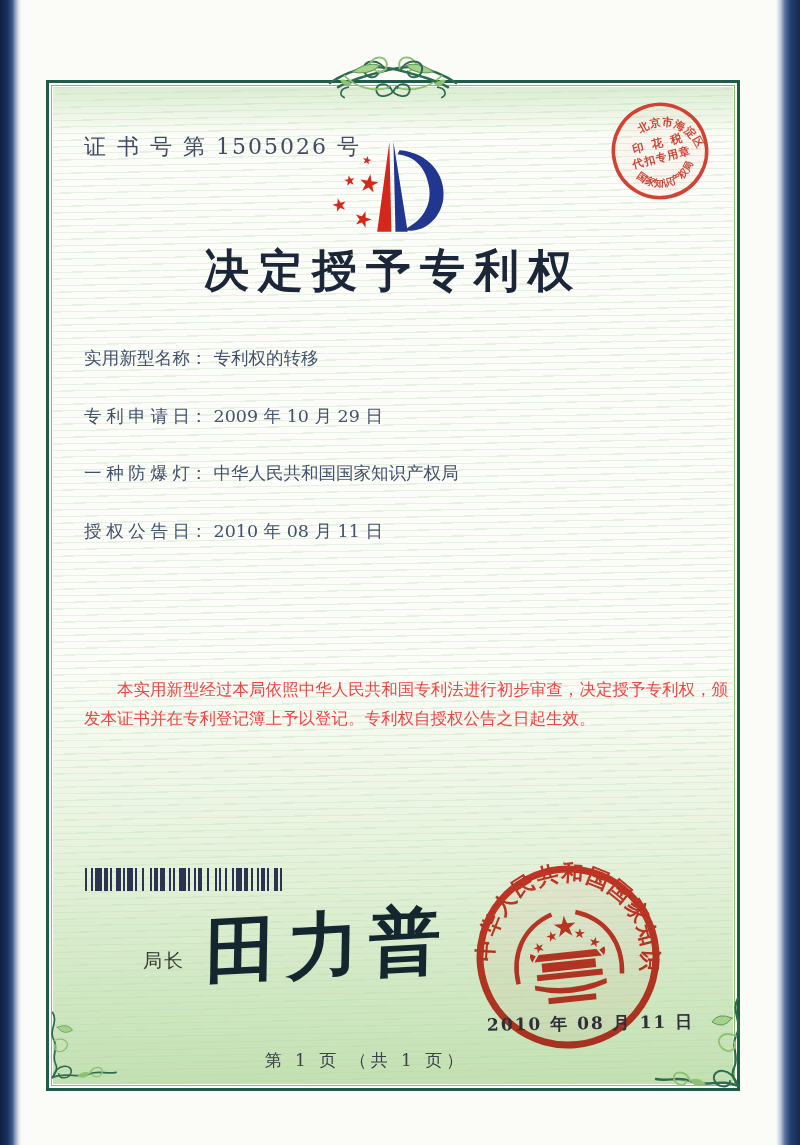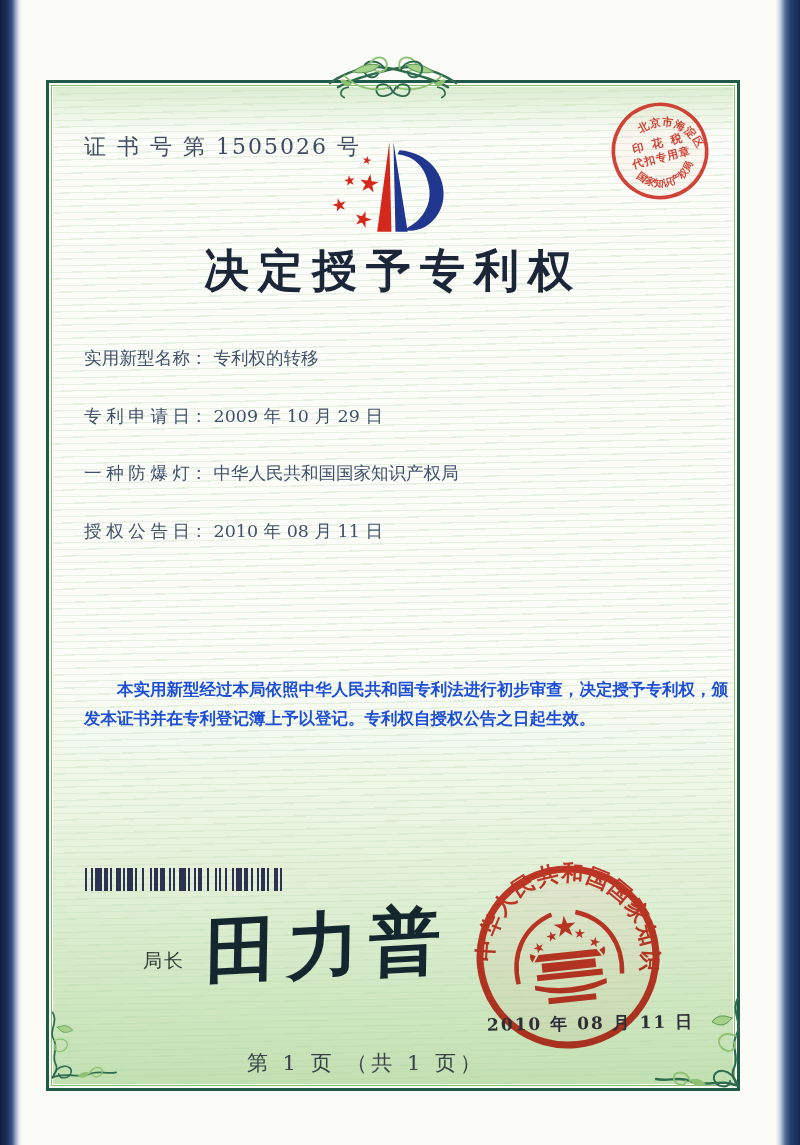--- a/index.html
+++ b/index.html
@@ -39,38 +39,38 @@
     left:84px;top:132px;font-size:22px;letter-spacing:2px;color:#3f4c63;
   }
   .doc-title{
     left:46px;top:241px;width:694px;text-align:center;
     font-size:45px;font-weight:700;letter-spacing:9px;color:#1b2639;
   }
   .fields{left:84px;top:346px;width:620px;}
   .frow{height:24px;line-height:24px;margin-bottom:33.5px;font-size:17.5px;color:#41516b;white-space:nowrap;}
   .flabel{display:inline-block;width:106px;text-align:justify;text-align-last:justify;vertical-align:top;}
   .fcolon{display:inline-block;margin-right:6px;}
-  .paras{left:84px;top:676px;width:644px;font-size:16.5px;line-height:28.6px;color:#1d4ed8;text-align:justify;font-weight:bold;}
+  .paras{left:84px;top:676px;width:644px;font-size:16.5px;line-height:28.6px;color:#ef4444;text-align:justify;}
   .paras p{margin:0;text-indent:2em;}
   .barcode{left:85px;top:868px;width:250px;height:23px;font-size:0;white-space:nowrap;}
   .barcode span{display:inline-block;height:100%;}
   .bc-bar{background:#2b3350;}
   .bc-space{background:transparent;}
   .sig-role{left:143px;top:948px;font-size:19px;letter-spacing:2px;color:#333d36;}
   .sig-name{
     left:205px;top:898px;font-size:72px;font-weight:700;color:#14262e;
     transform:rotate(-3deg) skewX(-4deg);letter-spacing:10px;white-space:nowrap;
   }
   .seal-date{
     left:487px;top:1012px;font-size:17px;letter-spacing:2px;color:#2e2e38;font-weight:700;
     transform:rotate(-1deg);z-index:7;
   }
   .footer-page{
     left:46px;top:1049px;width:640px;text-align:center;
-    font-size:21px;letter-spacing:4px;color:#3a3f49;
+    font-size:17px;letter-spacing:4px;color:#3a3f49;
   }
   .tax-stamp{left:603px;top:94px;width:114px;height:114px;opacity:.92;}
   .office-seal{left:468px;top:857px;width:200px;height:200px;opacity:.93;mix-blend-mode:multiply;z-index:6;}
   .logo{left:328px;top:136px;width:138px;height:114px;}
   svg text{font-family:"DejaVu Serif","Liberation Serif",serif;}
 </style>
 </head>
 <body>
 
 <svg width="0" height="0" style="position:absolute" aria-hidden="true">

